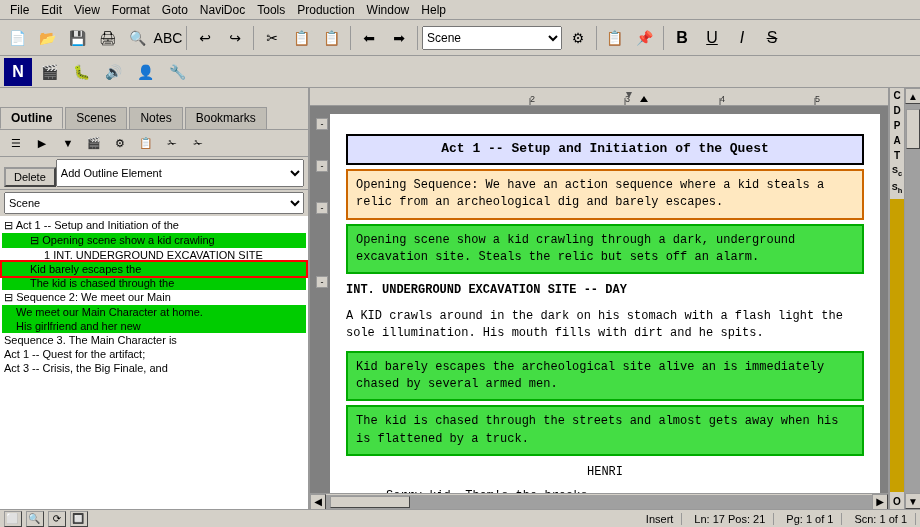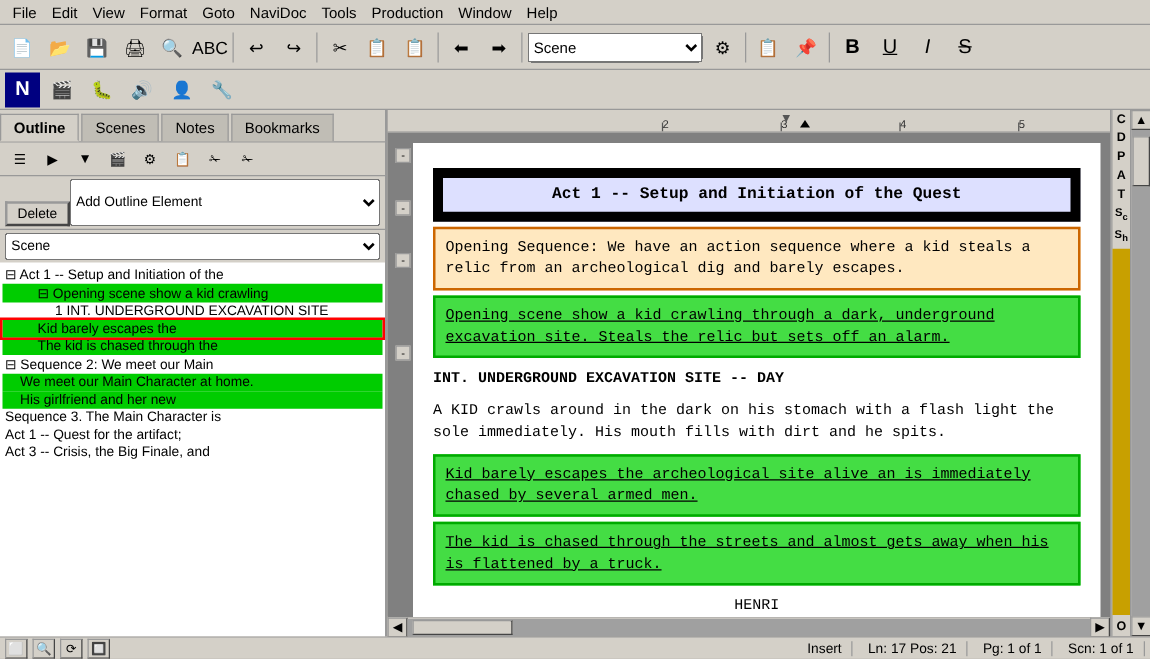--- a/index.html
+++ b/index.html
@@ -16,29 +16,29 @@
     .tb-sep { width: 1px; height: 24px; background: #999; margin: 0 2px; }
     .scene-select { height: 24px; width: 140px; font-size: 12px; }
     .tb-icon-n { width: 28px; height: 28px; background: #000080; color: white; font-weight: bold; font-size: 16px; display: flex; align-items: center; justify-content: center; cursor: pointer; }
 
     
     #main { display: flex; height: calc(527px - 20px - 36px - 32px - 18px); }
 
     
     #left-panel { width: 310px; background: #d4d0c8; border-right: 2px solid #999; display: flex; flex-direction: column; }
     #tabs { display: flex; background: #d4d0c8; border-bottom: 1px solid #999; }
-    .tab { padding: 3px 10px; cursor: pointer; font-size: 12px; border: 1px solid #999; border-bottom: none; background: #c0bdb5; margin-right: 2px; margin-top: 3px; }
+    .tab { padding: 3px 10px; cursor: pointer; font-size: 12px; border: 1px solid #999; border-bottom: none; background: #c0bdb5; margin-right: 2px; margin-top: 19px; }
     .tab.active { background: #d4d0c8; border-bottom: 1px solid #d4d0c8; font-weight: bold; }
 
     #outline-toolbar { display: flex; align-items: center; padding: 2px 4px; gap: 2px; border-bottom: 1px solid #999; }
     .out-btn { width: 24px; height: 22px; background: #d4d0c8; border: 1px solid transparent; display: flex; align-items: center; justify-content: center; cursor: pointer; font-size: 11px; }
 
     #delete-add { display: flex; align-items: flex-end; padding: 2px 4px; gap: 0; border-bottom: 1px solid #999; }
     #delete-btn { padding: 2px 8px; background: #d4d0c8; border: 2px outset #999; cursor: pointer; font-size: 11px; }
-    #add-select { flex: 1; height: 38px; font-size: 11px; }
+    #add-select { flex: 1; height: 28px; font-size: 11px; }
 
     #scene-select-outline { margin: 2px 4px; }
     #scene-select-outline select { width: 100%; height: 22px; font-size: 11px; }
 
     #outline-tree { flex: 1; overflow-y: auto; font-size: 11px; padding: 2px; background: white; }
     .tree-item { padding: 1px 2px; cursor: pointer; white-space: nowrap; overflow: hidden; }
     .tree-indent1 { padding-left: 14px; }
     .tree-indent2 { padding-left: 28px; }
     .tree-indent3 { padding-left: 42px; }
 
@@ -46,23 +46,23 @@
     #right-panel { flex: 1; display: flex; flex-direction: column; background: #808080; overflow: hidden; }
     #ruler { height: 18px; background: #d4d0c8; border-bottom: 1px solid #999; display: flex; align-items: flex-end; position: relative; overflow: hidden; }
     #doc-area { flex: 1; overflow-y: auto; overflow-x: auto; background: #808080; padding: 10px; }
     #doc-page { background: white; width: 520px; margin: 0 auto; min-height: 600px; padding: 20px; font-family: 'Courier New', monospace; font-size: 12px; line-height: 1.4; position: relative; }
 
     
     #right-sidebar { width: 16px; background: #d4d0c8; display: flex; flex-direction: column; align-items: center; font-size: 11px; font-weight: bold; color: #000; border-left: 1px solid #999; }
     .rs-letter { padding: 2px 0; }
 
     
-    .act-header { border: 8px solid #000000; background: #dde0ff; padding: 4px 8px; margin: 4px 0; text-align: center; font-weight: bold; font-size: 13px; color: #000; font-family: 'Courier New', monospace; }
+    .act-header { border: 2px solid #000000; background: #dde0ff; padding: 4px 8px; margin: 4px 0; text-align: center; font-weight: bold; font-size: 13px; color: #000; font-family: 'Courier New', monospace; }
     .action-block-orange { border: 2px solid #cc6600; background: #ffe8c0; padding: 6px 8px; margin: 4px 0; font-family: 'Courier New', monospace; font-size: 12px; }
-    .action-block-green { border: 2px solid #00aa00; background: #44dd44; padding: 6px 8px; margin: 4px 0; font-family: 'Courier New', monospace; font-size: 12px; text-decoration: underline; }
+    .action-block-green { border: 2px solid #00aa00; background: #44dd44; padding: 6px 8px; margin: 4px 0; font-family: 'Courier New', monospace; font-size: 12px; }
     .slug-line { padding: 4px 0; font-family: 'Courier New', monospace; font-size: 12px; font-weight: bold; }
     .action-text { padding: 4px 0; font-family: 'Courier New', monospace; font-size: 12px; }
     .character-cue { text-align: center; font-family: 'Courier New', monospace; font-size: 12px; padding: 4px 0; }
     .dialogue { padding: 2px 40px; font-family: 'Courier New', monospace; font-size: 12px; }
 
     
     #doc-scroll { width: 16px; background: #d4d0c8; display: flex; flex-direction: column; border-left: 1px solid #999; }
     .scroll-arrow { width: 16px; height: 16px; background: #d4d0c8; border: 1px outset #999; display: flex; align-items: center; justify-content: center; cursor: pointer; font-size: 10px; }
     .scroll-track { flex: 1; background: #a0a0a0; position: relative; }
     .scroll-thumb { width: 14px; height: 40px; background: #d4d0c8; border: 1px outset #999; position: absolute; top: 5px; left: 1px; }
@@ -220,21 +220,21 @@
             <div style="width:12px; height:12px; background:#d4d0c8; border:1px solid #999; display:flex; align-items:center; justify-content:center; cursor:pointer; font-size:9px;">-</div>
             <div style="width:12px; height:12px; background:#d4d0c8; border:1px solid #999; display:flex; align-items:center; justify-content:center; cursor:pointer; font-size:9px; margin-top:28px;">-</div>
             <div style="width:12px; height:12px; background:#d4d0c8; border:1px solid #999; display:flex; align-items:center; justify-content:center; cursor:pointer; font-size:9px; margin-top:28px;">-</div>
             <div style="width:12px; height:12px; background:#d4d0c8; border:1px solid #999; display:flex; align-items:center; justify-content:center; cursor:pointer; font-size:9px; margin-top:60px;">-</div>
           </div>
           <div id="doc-page" style="background:white; flex:1; padding:16px; font-family:'Courier New',monospace; font-size:12px; line-height:1.45; min-height:500px;">
             <div class="act-header">Act 1 -- Setup and Initiation of the Quest</div>
             <div class="action-block-orange">Opening Sequence:  We have an action sequence where a kid steals a relic from an archeological dig and barely escapes.</div>
             <div class="action-block-green">Opening scene show a kid crawling through a dark, underground excavation site.  Steals the relic but sets off an alarm.</div>
             <div class="slug-line">INT. UNDERGROUND EXCAVATION SITE -- DAY</div>
-            <div class="action-text">A KID crawls around in the dark on his stomach with a flash light the sole immediately.  His mouth fills with dirt and he spits.</div>
+            <div class="action-text">A KID crawls around in the dark on his stomach with a flash light the sole illumination.  His mouth fills with dirt and he spits.</div>
             <div class="action-block-green">Kid barely escapes the archeological site alive an is immediately chased by several armed men.</div>
             <div class="action-block-green">The kid is chased through the streets and almost gets away when his is flattened by a truck.</div>
             <div class="character-cue">HENRI</div>
             <div class="dialogue">Sorry kid.    Them's the breaks.</div>
           </div>
         </div>
       </div>
 
       <div style="height:16px; background:#d4d0c8; border-top:1px solid #999; display:flex; align-items:center;">
         <div class="scroll-arrow">◀</div>

